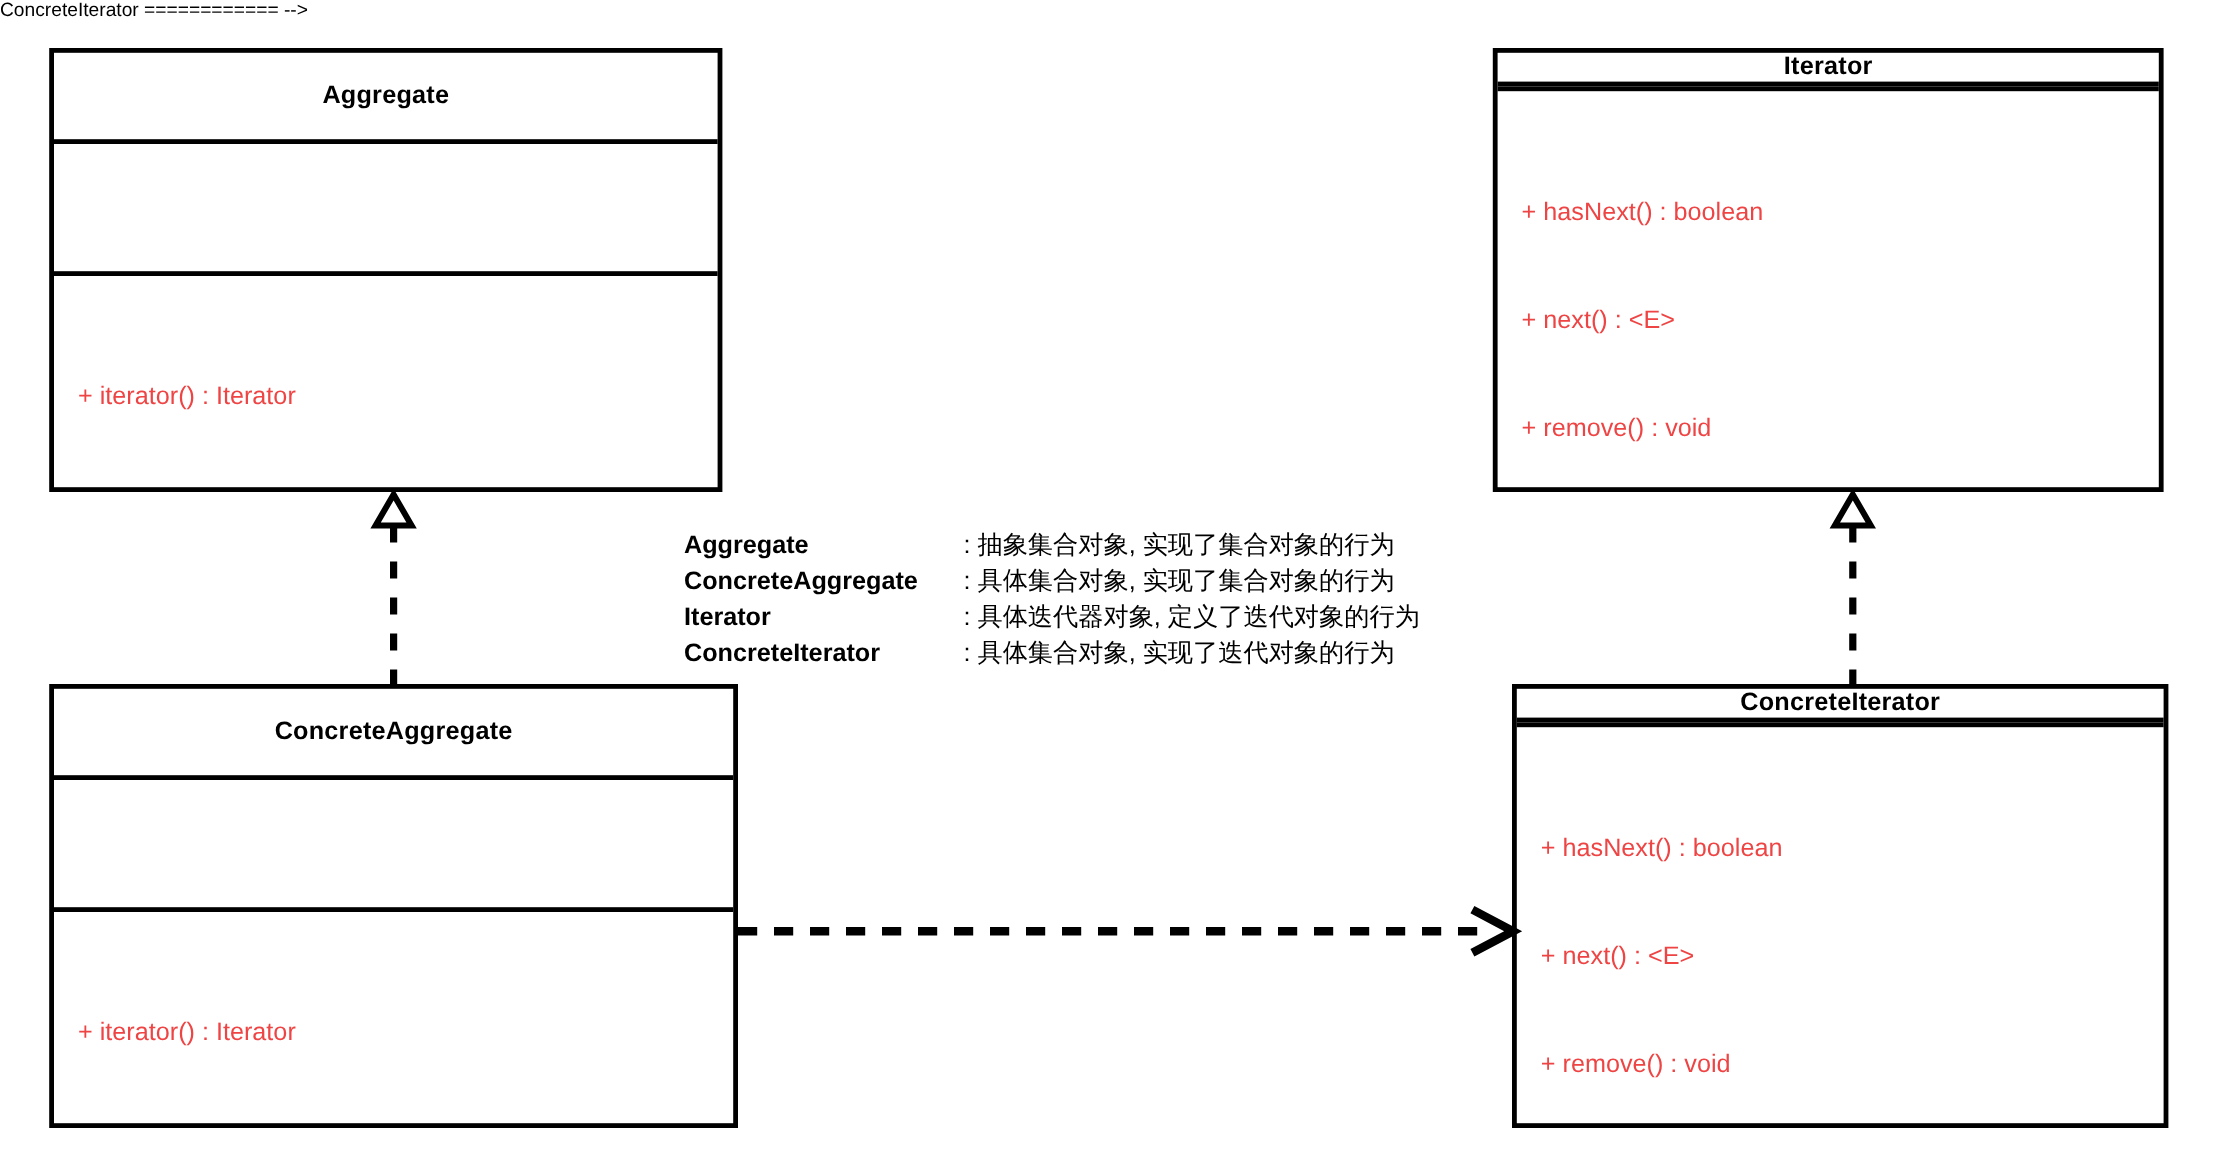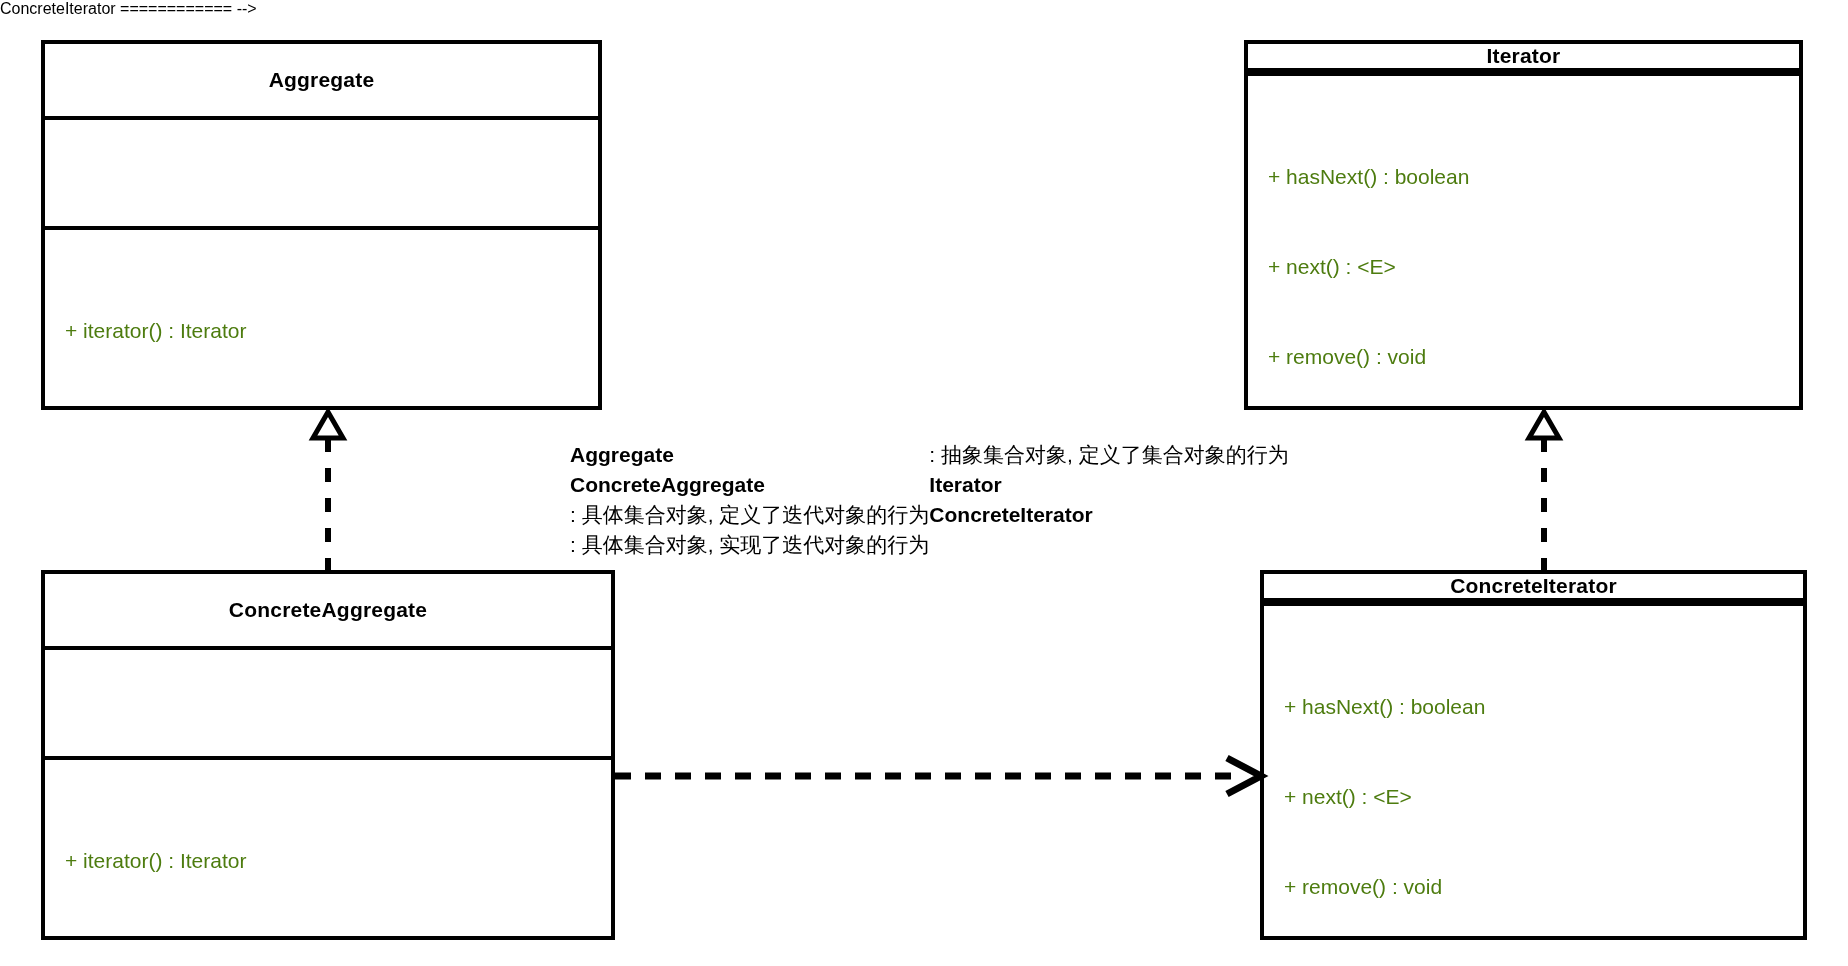--- a/index.html
+++ b/index.html
@@ -42,21 +42,21 @@
     justify-content: center;
     font-weight: bold;
     font-size: 21px;
     letter-spacing: 0.2px;
     color: #000000;
   }
   .uml-members {
     padding: 26px 20px 0 20px;
     font-size: 21px;
     line-height: 30px;
-    color: #4d7c0f;
+    color: #ef4444;
     white-space: pre;
   }
   .uml-member-line {
     font-size: 21px;
     line-height: 30px;
     white-space: pre;
   }
 
   
   .connector {
@@ -166,25 +166,26 @@
     <svg width="652" height="48" viewBox="0 0 652 48">
       <line x1="2" y1="24" x2="626" y2="24" stroke="#000000" stroke-width="7" stroke-dasharray="16,14"></line>
       <polyline points="614,6 648,24 614,42" fill="none" stroke="#000000" stroke-width="7" stroke-linejoin="miter" stroke-linecap="butt"></polyline>
     </svg>
   </div>
 
   
   <div class="legend" style="left:570px; top:440px;">
 
     <div class="legend-term">Aggregate</div>
-    <div class="legend-desc">: 抽象集合对象, 定义了集合对象的行为</div>
+    <div class="legend-desc">: 抽象集合对象, 实现了集合对象的行为</div>
 
     <div class="legend-term">ConcreteAggregate</div>
+    <div class="legend-desc">: 具体集合对象, 实现了集合对象的行为</div>
 
     <div class="legend-term">Iterator</div>
-    <div class="legend-desc">: 具体集合对象, 定义了迭代对象的行为</div>
+    <div class="legend-desc">: 具体迭代器对象, 定义了迭代对象的行为</div>
 
     <div class="legend-term">ConcreteIterator</div>
     <div class="legend-desc">: 具体集合对象, 实现了迭代对象的行为</div>
 
   </div>
 
 </div>
 
 </body></html>

